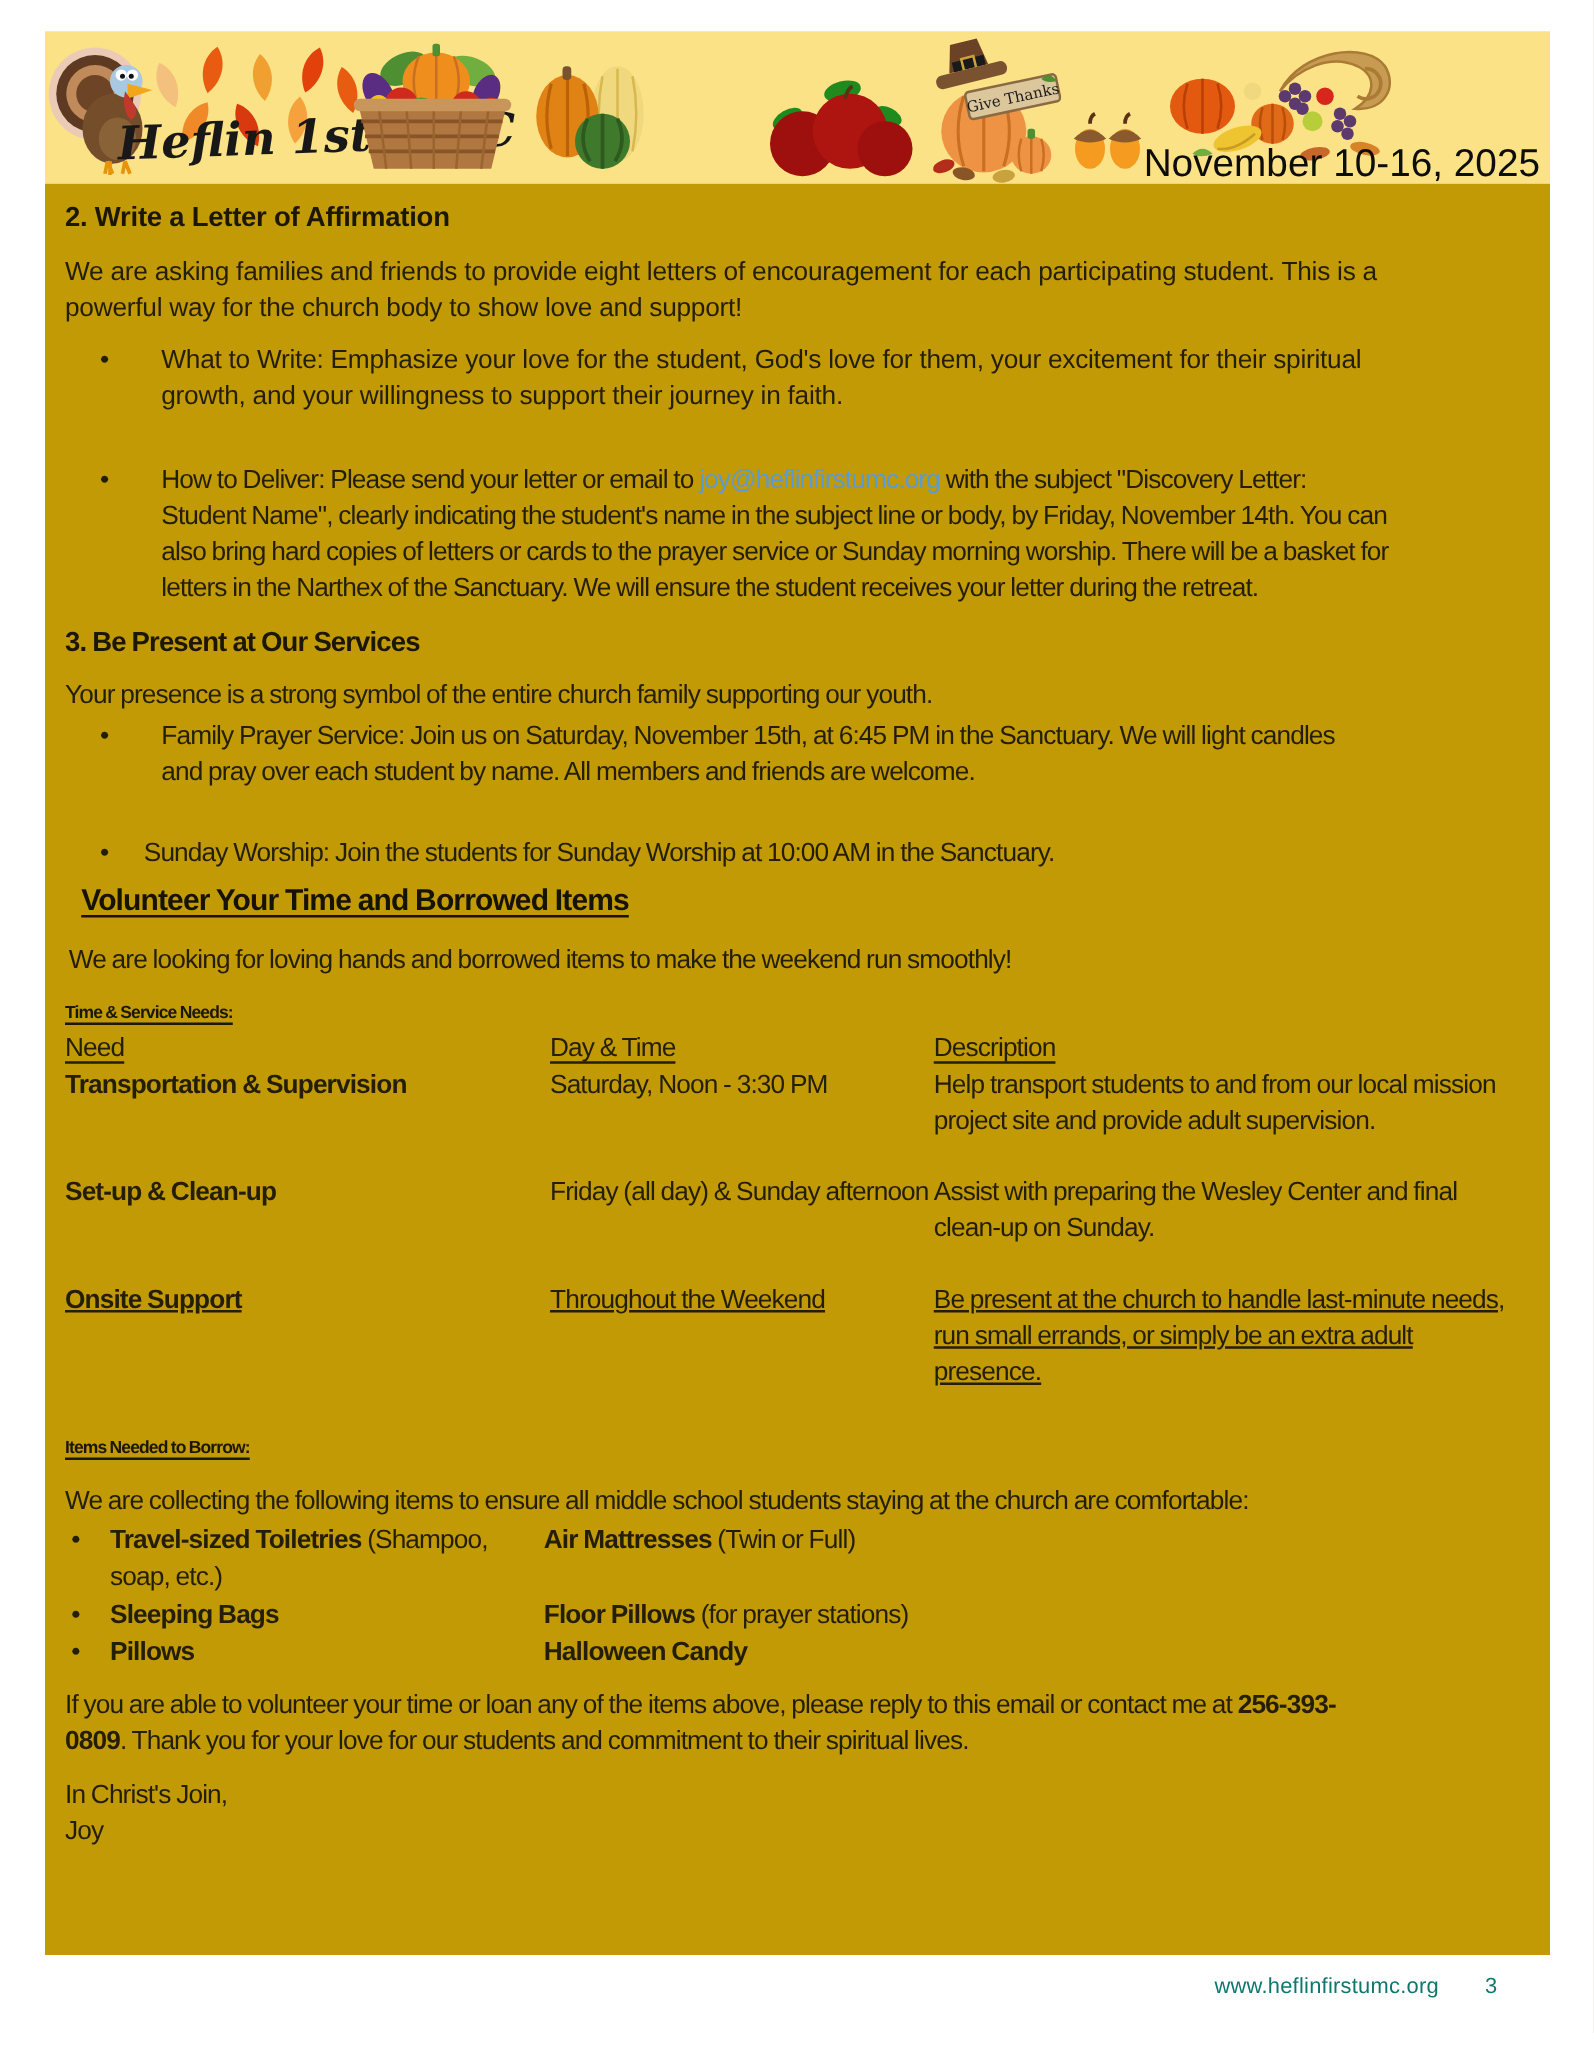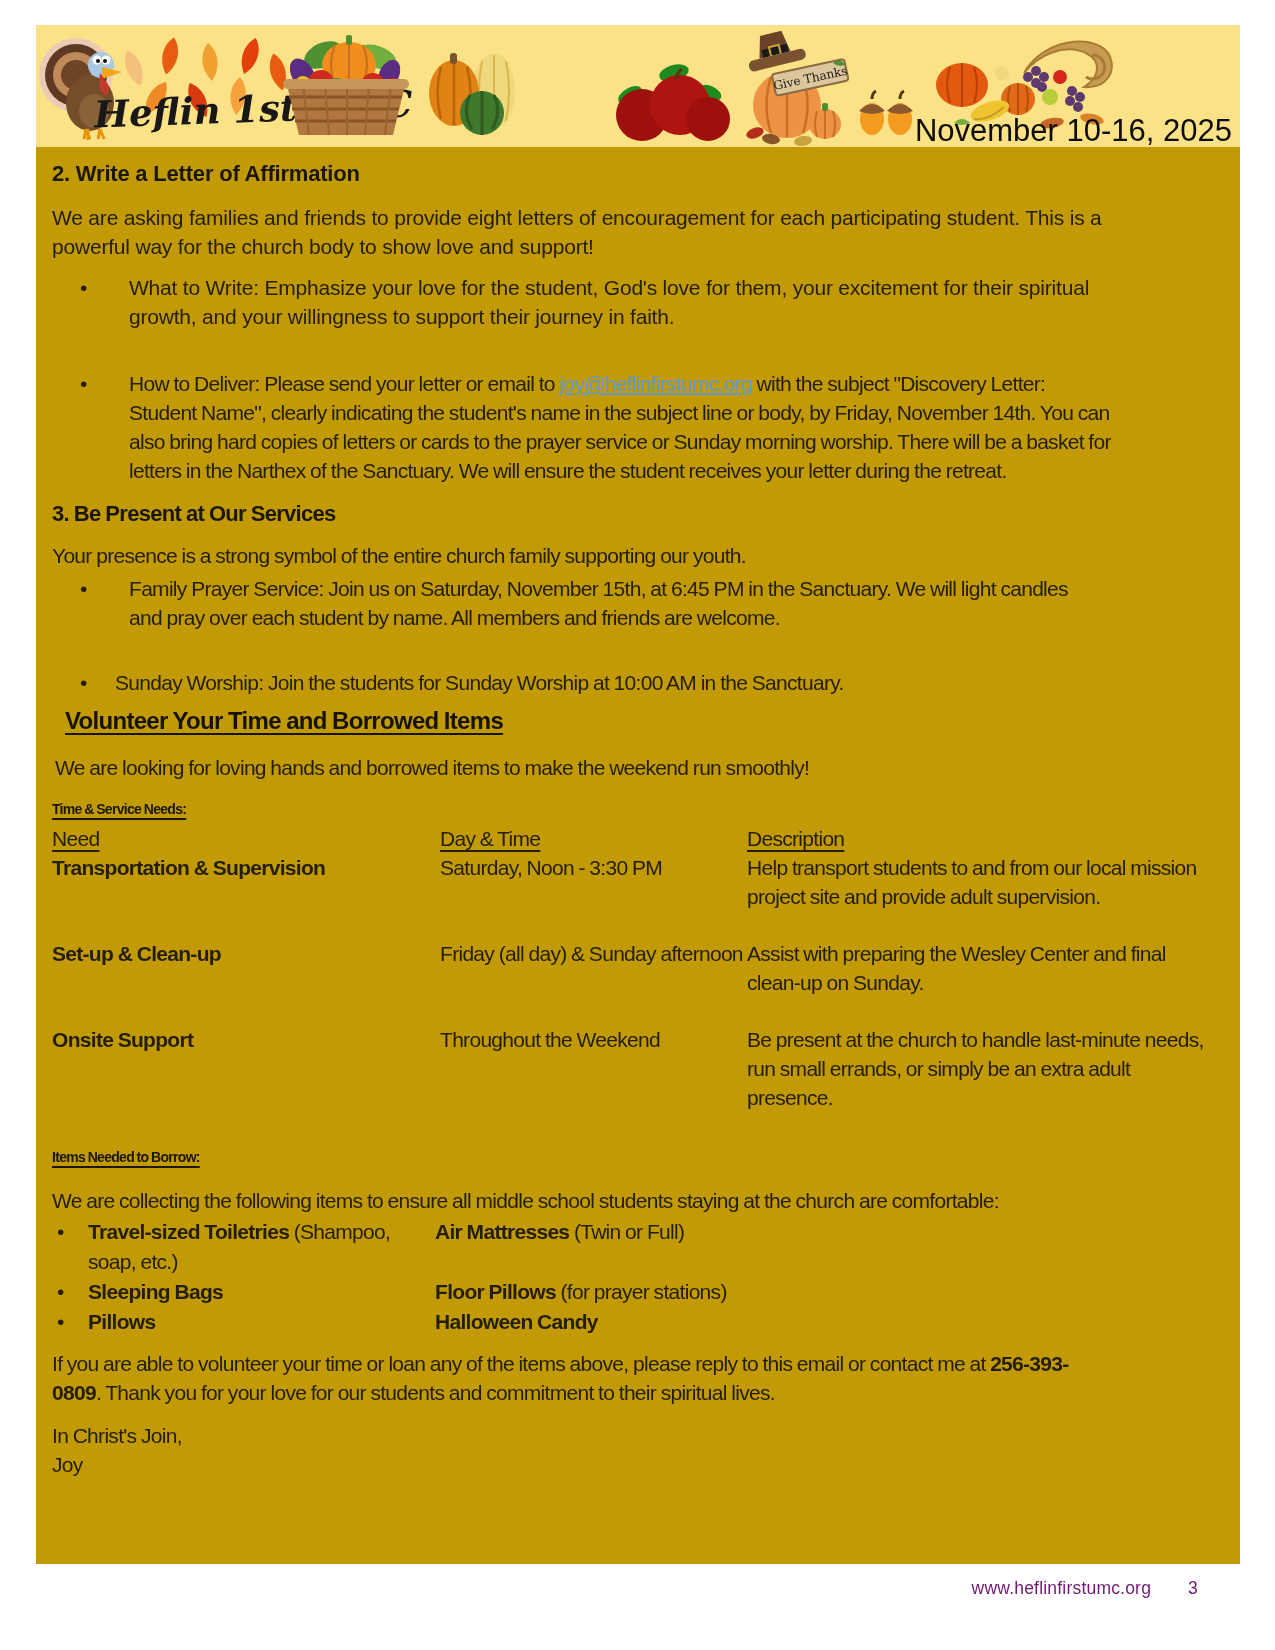--- a/index.html
+++ b/index.html
@@ -28,21 +28,21 @@
     font-size:21px; line-height:29px; color:#241e06;
   }
   .reg { letter-spacing:-0.2px; }
   .nar { letter-spacing:-0.7px; word-spacing:-0.6px; }
   .h-sec { font-weight:bold; font-size:22px; line-height:26px; margin-bottom:16px; color:#1c1703; }
   .para { margin-bottom:12px; }
   .bullet { display:flex; padding-left:28px; }
   .bullet .marker { width:49px; flex:0 0 49px; }
   .bullet.tight .marker { width:35px; flex:0 0 35px; }
   .btext { display:block; }
-  .link { color:#5B9BD5; text-decoration:underline; cursor:pointer;margin-top:37px; }
+  .link { color:#5B9BD5; cursor:pointer;margin-top:37px; }
   .h-vol {
     font-weight:bold; font-size:24px; line-height:28px; margin-left:13px;
     text-decoration:underline; text-underline-offset:4px; text-decoration-thickness:2px;
     margin-bottom:18px; color:#171302;
   }
   .h-small {
     font-weight:bold; font-size:14px; line-height:26px;
     text-decoration:underline; text-underline-offset:4px; text-decoration-thickness:2px;
     color:#1c1703;
   }
@@ -52,21 +52,21 @@
     text-decoration:underline; text-underline-offset:4px; text-decoration-thickness:1.5px;
   }
   .need-cell { font-weight:bold; }
   .items-row { display:grid; grid-template-columns:31px 347px auto; padding-left:5px; line-height:30px; }
   .bold { font-weight:bold; }
   .signoff { margin-top:14px; }
   
   .footer {
     position:absolute; left:0; top:1578px; width:1240px;
     display:flex; justify-content:flex-end; gap:37px; padding-right:42px;
-    font-size:17.5px; color:#701a75; letter-spacing:0.2px;
+    font-size:17.5px; color:#0f766e; letter-spacing:0.2px;
   }
   svg { display:block; }
 </style>
 </head>
 <body>
 
 <div class="page">
   <div class="sheet">
 
     <div class="banner">
@@ -264,21 +264,21 @@
         <div class="tbl-row" style="margin-bottom:28px;">
           <span class="need-cell">Transportation &amp; Supervision</span>
           <span>Saturday, Noon - 3:30 PM</span>
           <span>Help transport students to and from our local mission project site and provide adult supervision.</span>
         </div>
         <div class="tbl-row" style="margin-bottom:28px;">
           <span class="need-cell">Set-up &amp; Clean-up</span>
           <span>Friday (all day) &amp; Sunday afternoon</span>
           <span>Assist with preparing the Wesley Center and final clean-up on Sunday.</span>
         </div>
-        <div class="tbl-row" style="margin-bottom:32px;">
+        <div class="tbl-row" style="margin-bottom:32px;text-decoration:underline;">
           <span class="need-cell">Onsite Support</span>
           <span>Throughout the Weekend</span>
           <span>Be present at the church to handle last-minute needs, run small errands, or simply be an extra adult presence.</span>
         </div>
       </div>
 
       <div class="h-small nar" style="margin-bottom:16px;">Items Needed to Borrow:</div>
       <p class="nar" style="margin-bottom:2px;">We are collecting the following items to ensure all middle school students staying at the church are comfortable:</p>
 
       <div class="nar" style="margin-bottom:12px;">

